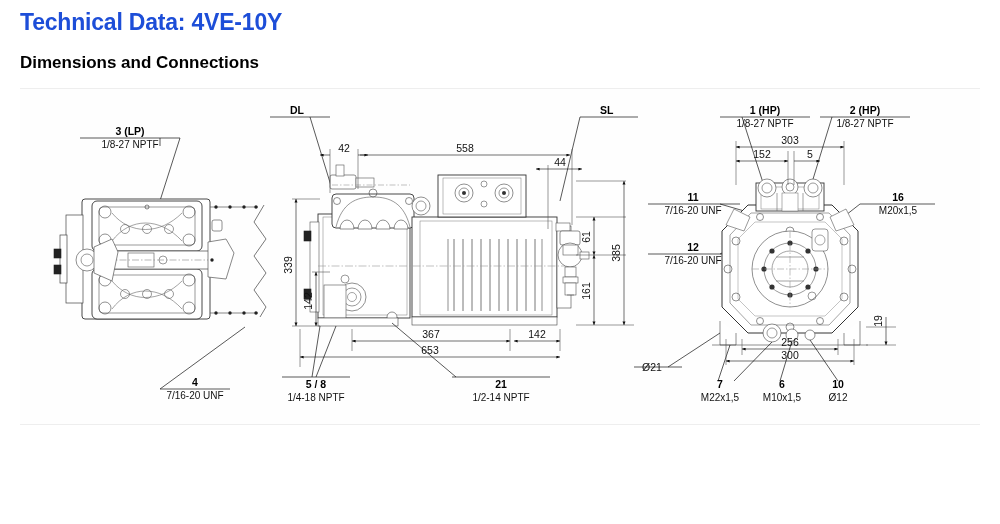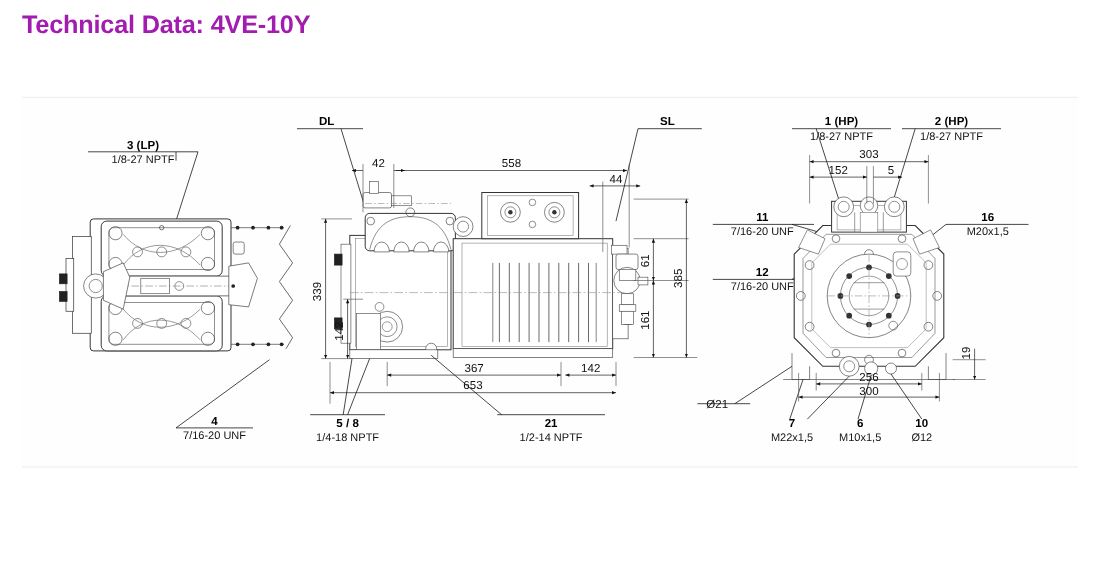--- a/index.html
+++ b/index.html
@@ -12,21 +12,21 @@
   #page {
     position: relative;
     width: 1000px; height: 524px;
     background: #ffffff;
   }
   .title {
     position: absolute;
     left: 20px; top: 9px;
     font-size: 23px;
     font-weight: bold;
-    color: #a21caf;
+    color: #1d4ed8;
     letter-spacing: -0.2px;
     white-space: nowrap;
   }
   .subtitle {
     position: absolute;
     left: 20px; top: 53px;
     font-size: 17px;
     font-weight: bold;
     color: #000000;
     white-space: nowrap;
@@ -56,20 +56,21 @@
     font-size: 10.5px;
     fill: #111111;
   }
 </style>
 </head>
 <body>
 
 <div id="page">
 
   <div class="title">Technical Data: 4VE-10Y</div>
+  <div class="subtitle">Dimensions and Connections</div>
 
   <div class="drawing-panel">
     <svg class="dwg" width="960" height="335" viewBox="0 0 960 335">
       <defs>
         <marker id="ah" markerWidth="7" markerHeight="7" refX="6" refY="2.5" orient="auto">
           <path d="M0,0 L6,2.5 L0,5 z" fill="#111"></path>
         </marker>
         <marker id="ahs" markerWidth="7" markerHeight="7" refX="0" refY="2.5" orient="auto">
           <path d="M6,0 L0,2.5 L6,5 z" fill="#111"></path>
         </marker>

